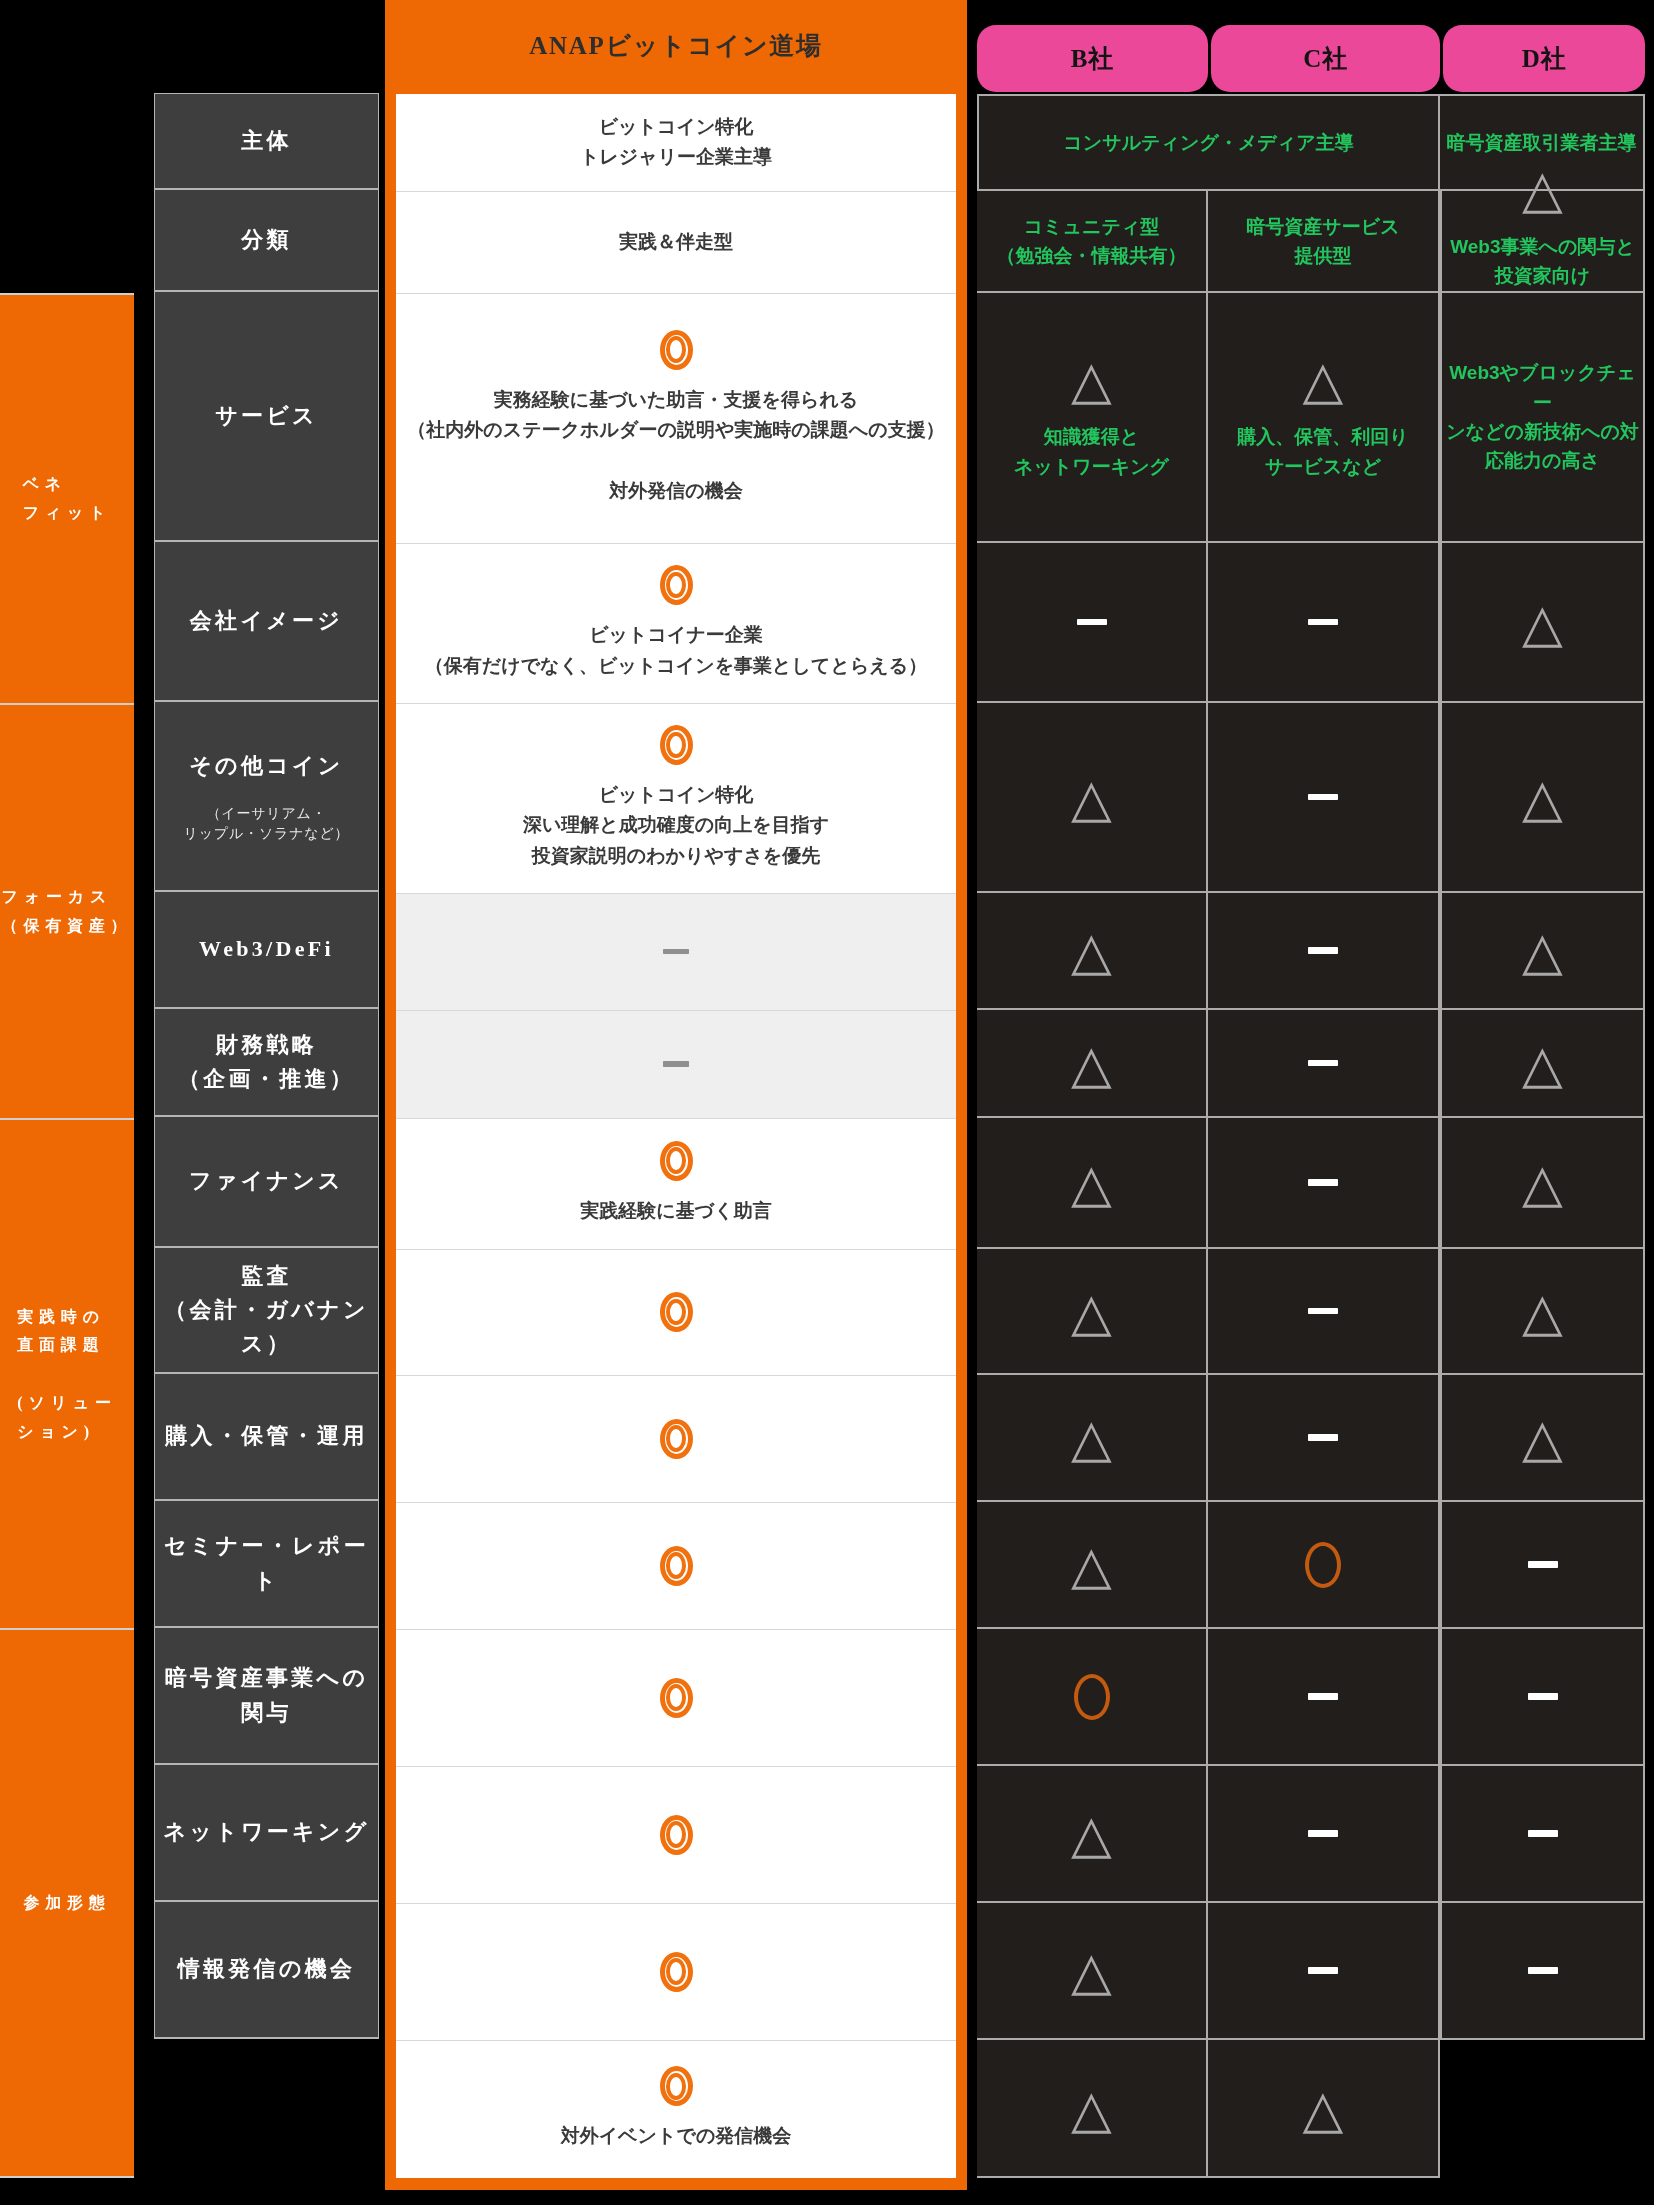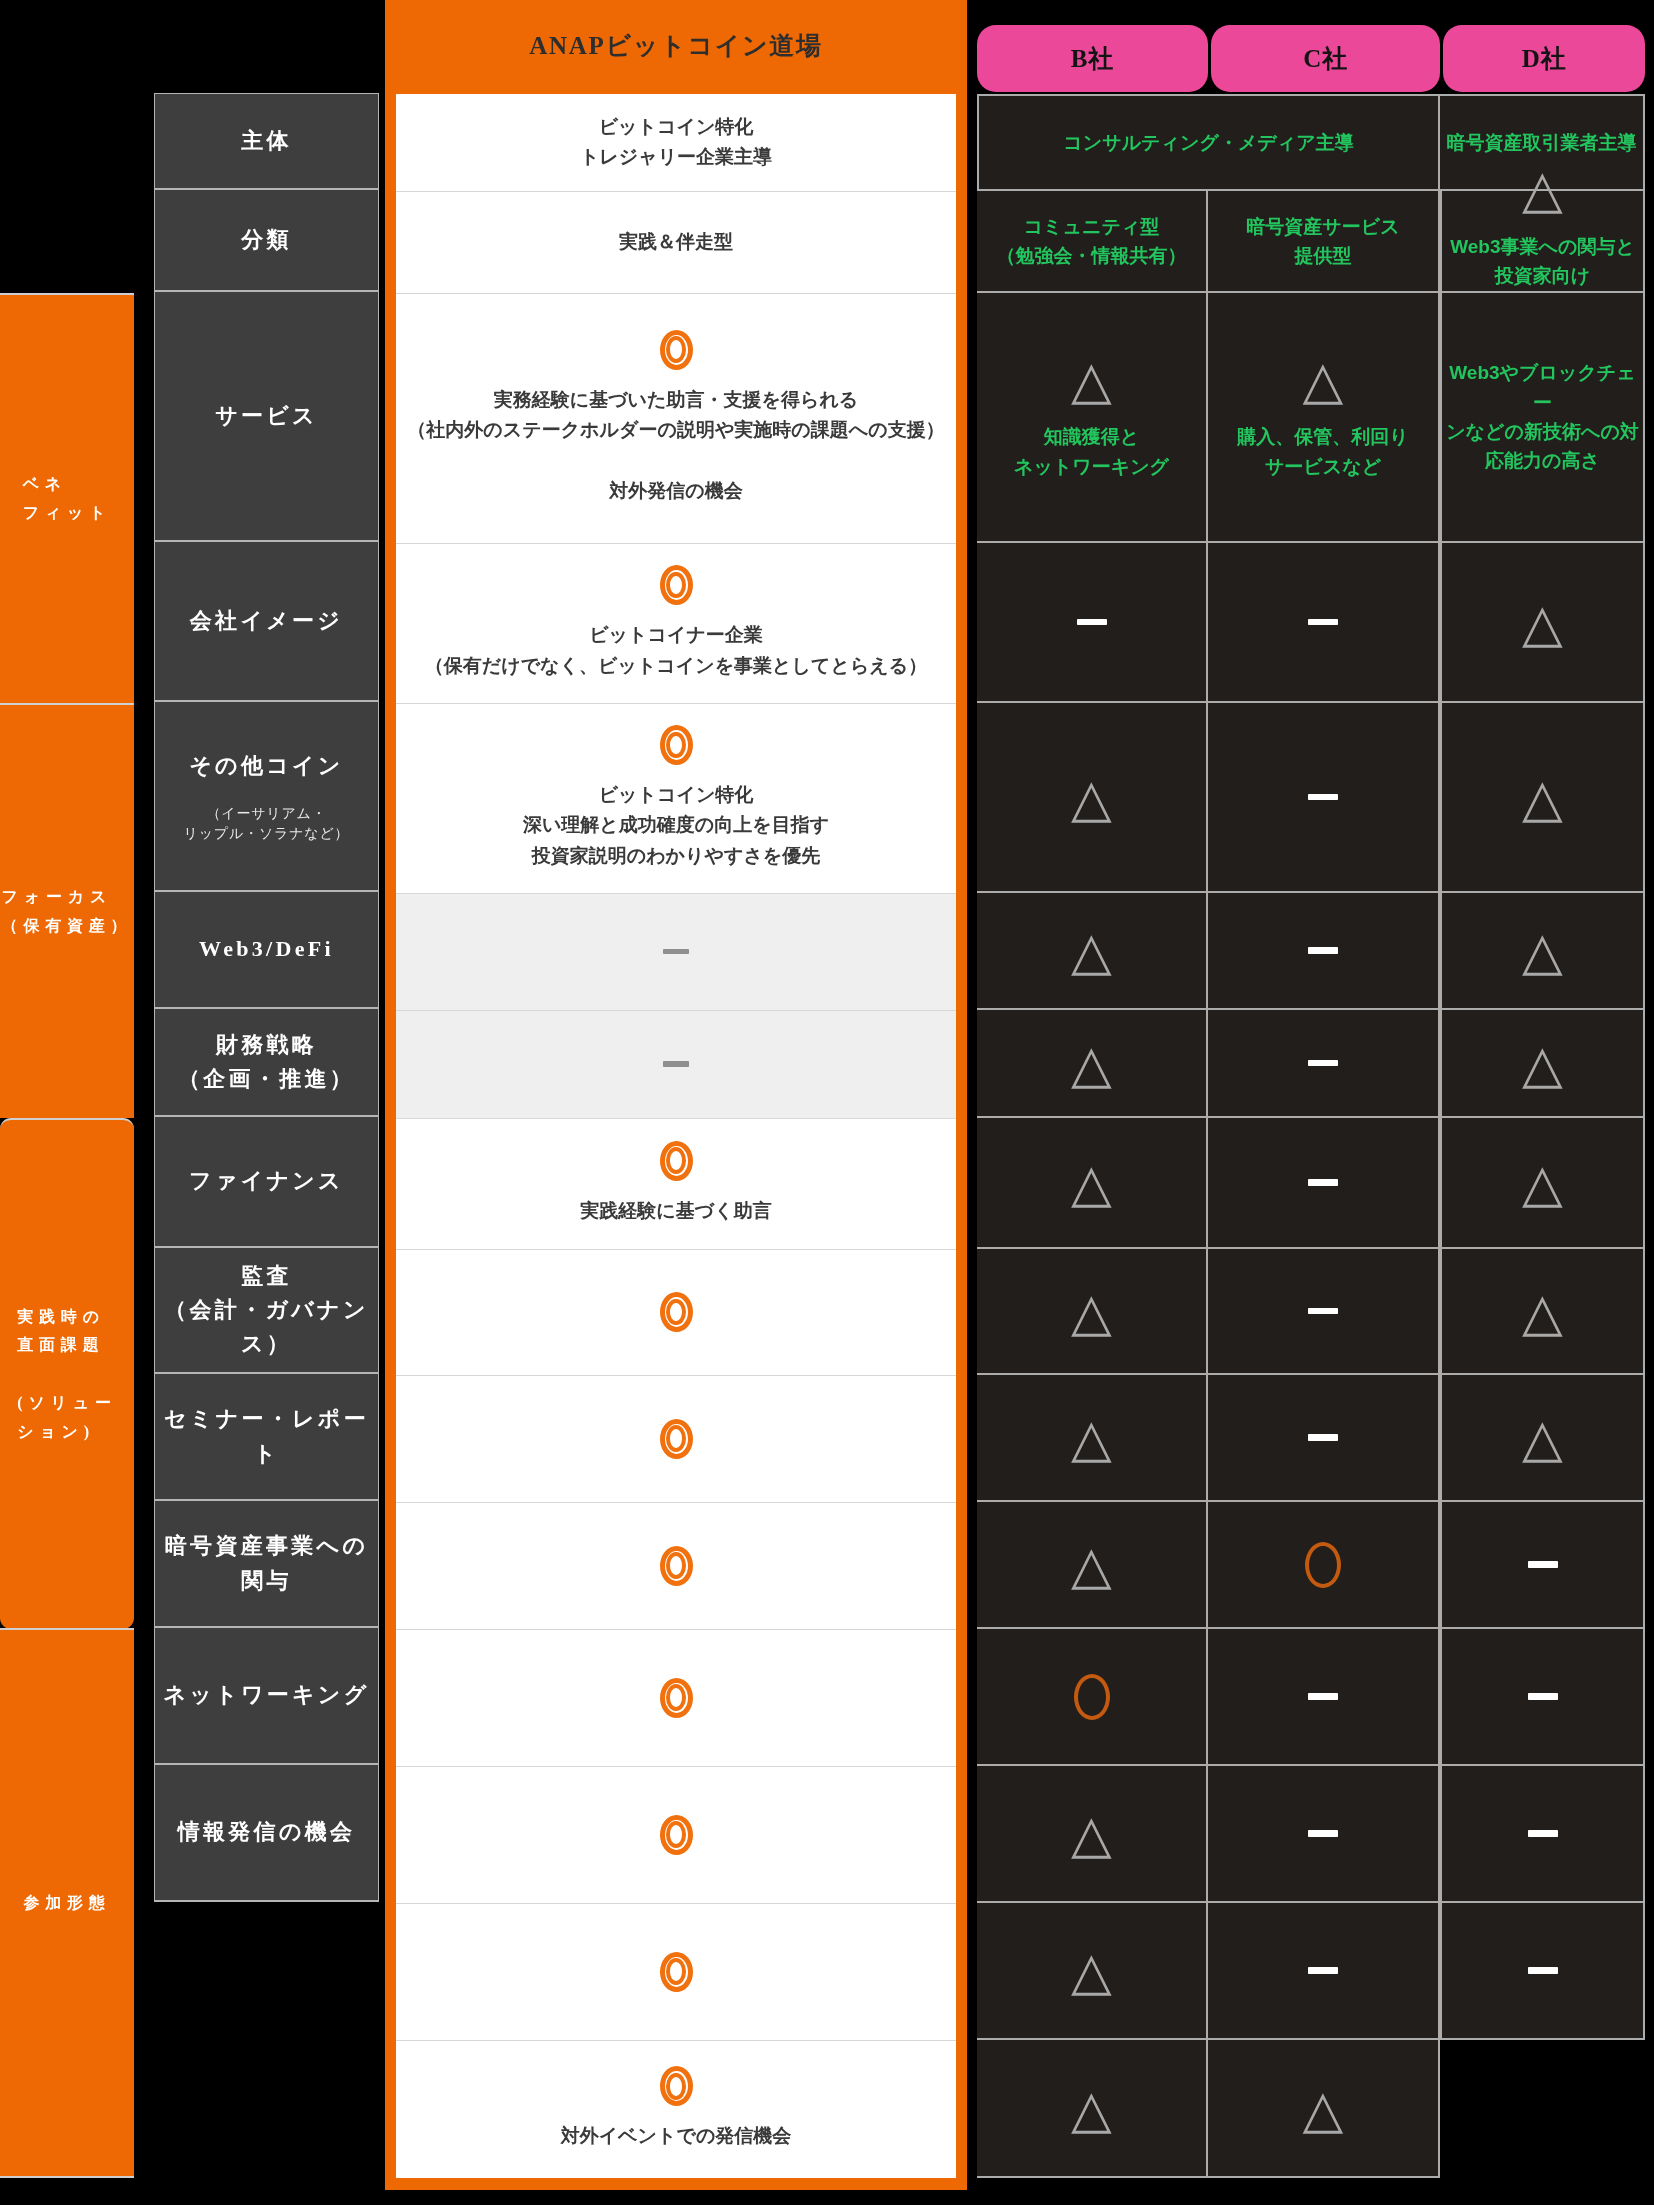--- a/index.html
+++ b/index.html
@@ -5,21 +5,21 @@
   html,body{margin:0;padding:0;background:#000;}
   .canvas{position:relative;width:1655px;height:2205px;background:#000;overflow:hidden;
           font-family:"Liberation Sans","DejaVu Sans",sans-serif;}
 
   
   .group{position:absolute;left:0;width:134px;background:#EE6903;
          border-top:2.5px solid #CFCFCF;box-sizing:border-box;
          display:flex;align-items:center;justify-content:center;}
   .g1{top:293px;height:410px;}
   .g2{top:703px;height:415px;}
-  .g3{top:1118px;height:511px;border-radius:11px;}
+  .g3{top:1118px;height:511px;}
   .g4{top:1628px;height:550px;border-bottom:2.5px solid #CFCFCF;}
   .gtext{color:#FFF;font-family:"Liberation Serif","DejaVu Serif",serif;
          font-size:16px;font-weight:600;letter-spacing:5.8px;line-height:1.8;
          white-space:pre-line;}
 
   
   .labels{position:absolute;left:154px;top:93px;width:225px;display:grid;
           grid-template-rows:97px 102px 250px 160px 190px 117px 108px 131px 126px 127px 127px 137px 137px 137px 138px;}
   .lcell{background:#3E3E3E;box-sizing:border-box;
          border-left:1.7px solid #B5B5B5;border-right:1.7px solid #B5B5B5;border-bottom:2.5px solid #B5B5B5;
@@ -120,20 +120,23 @@
 （企画・推進）</div>
       </div>
     <div class="lcell">
         <div class="ltext">ファイナンス</div>
       </div>
     <div class="lcell">
         <div class="ltext">監査
 （会計・ガバナンス）</div>
       </div>
     <div class="lcell">
+        <div class="ltext">購入・保管・運用</div>
+      </div>
+    <div class="lcell">
         <div class="ltext">セミナー・レポート</div>
       </div>
     <div class="lcell">
         <div class="ltext">暗号資産事業への
 関与</div>
       </div>
     <div class="lcell">
         <div class="ltext">ネットワーキング</div>
       </div>
     <div class="lcell">

